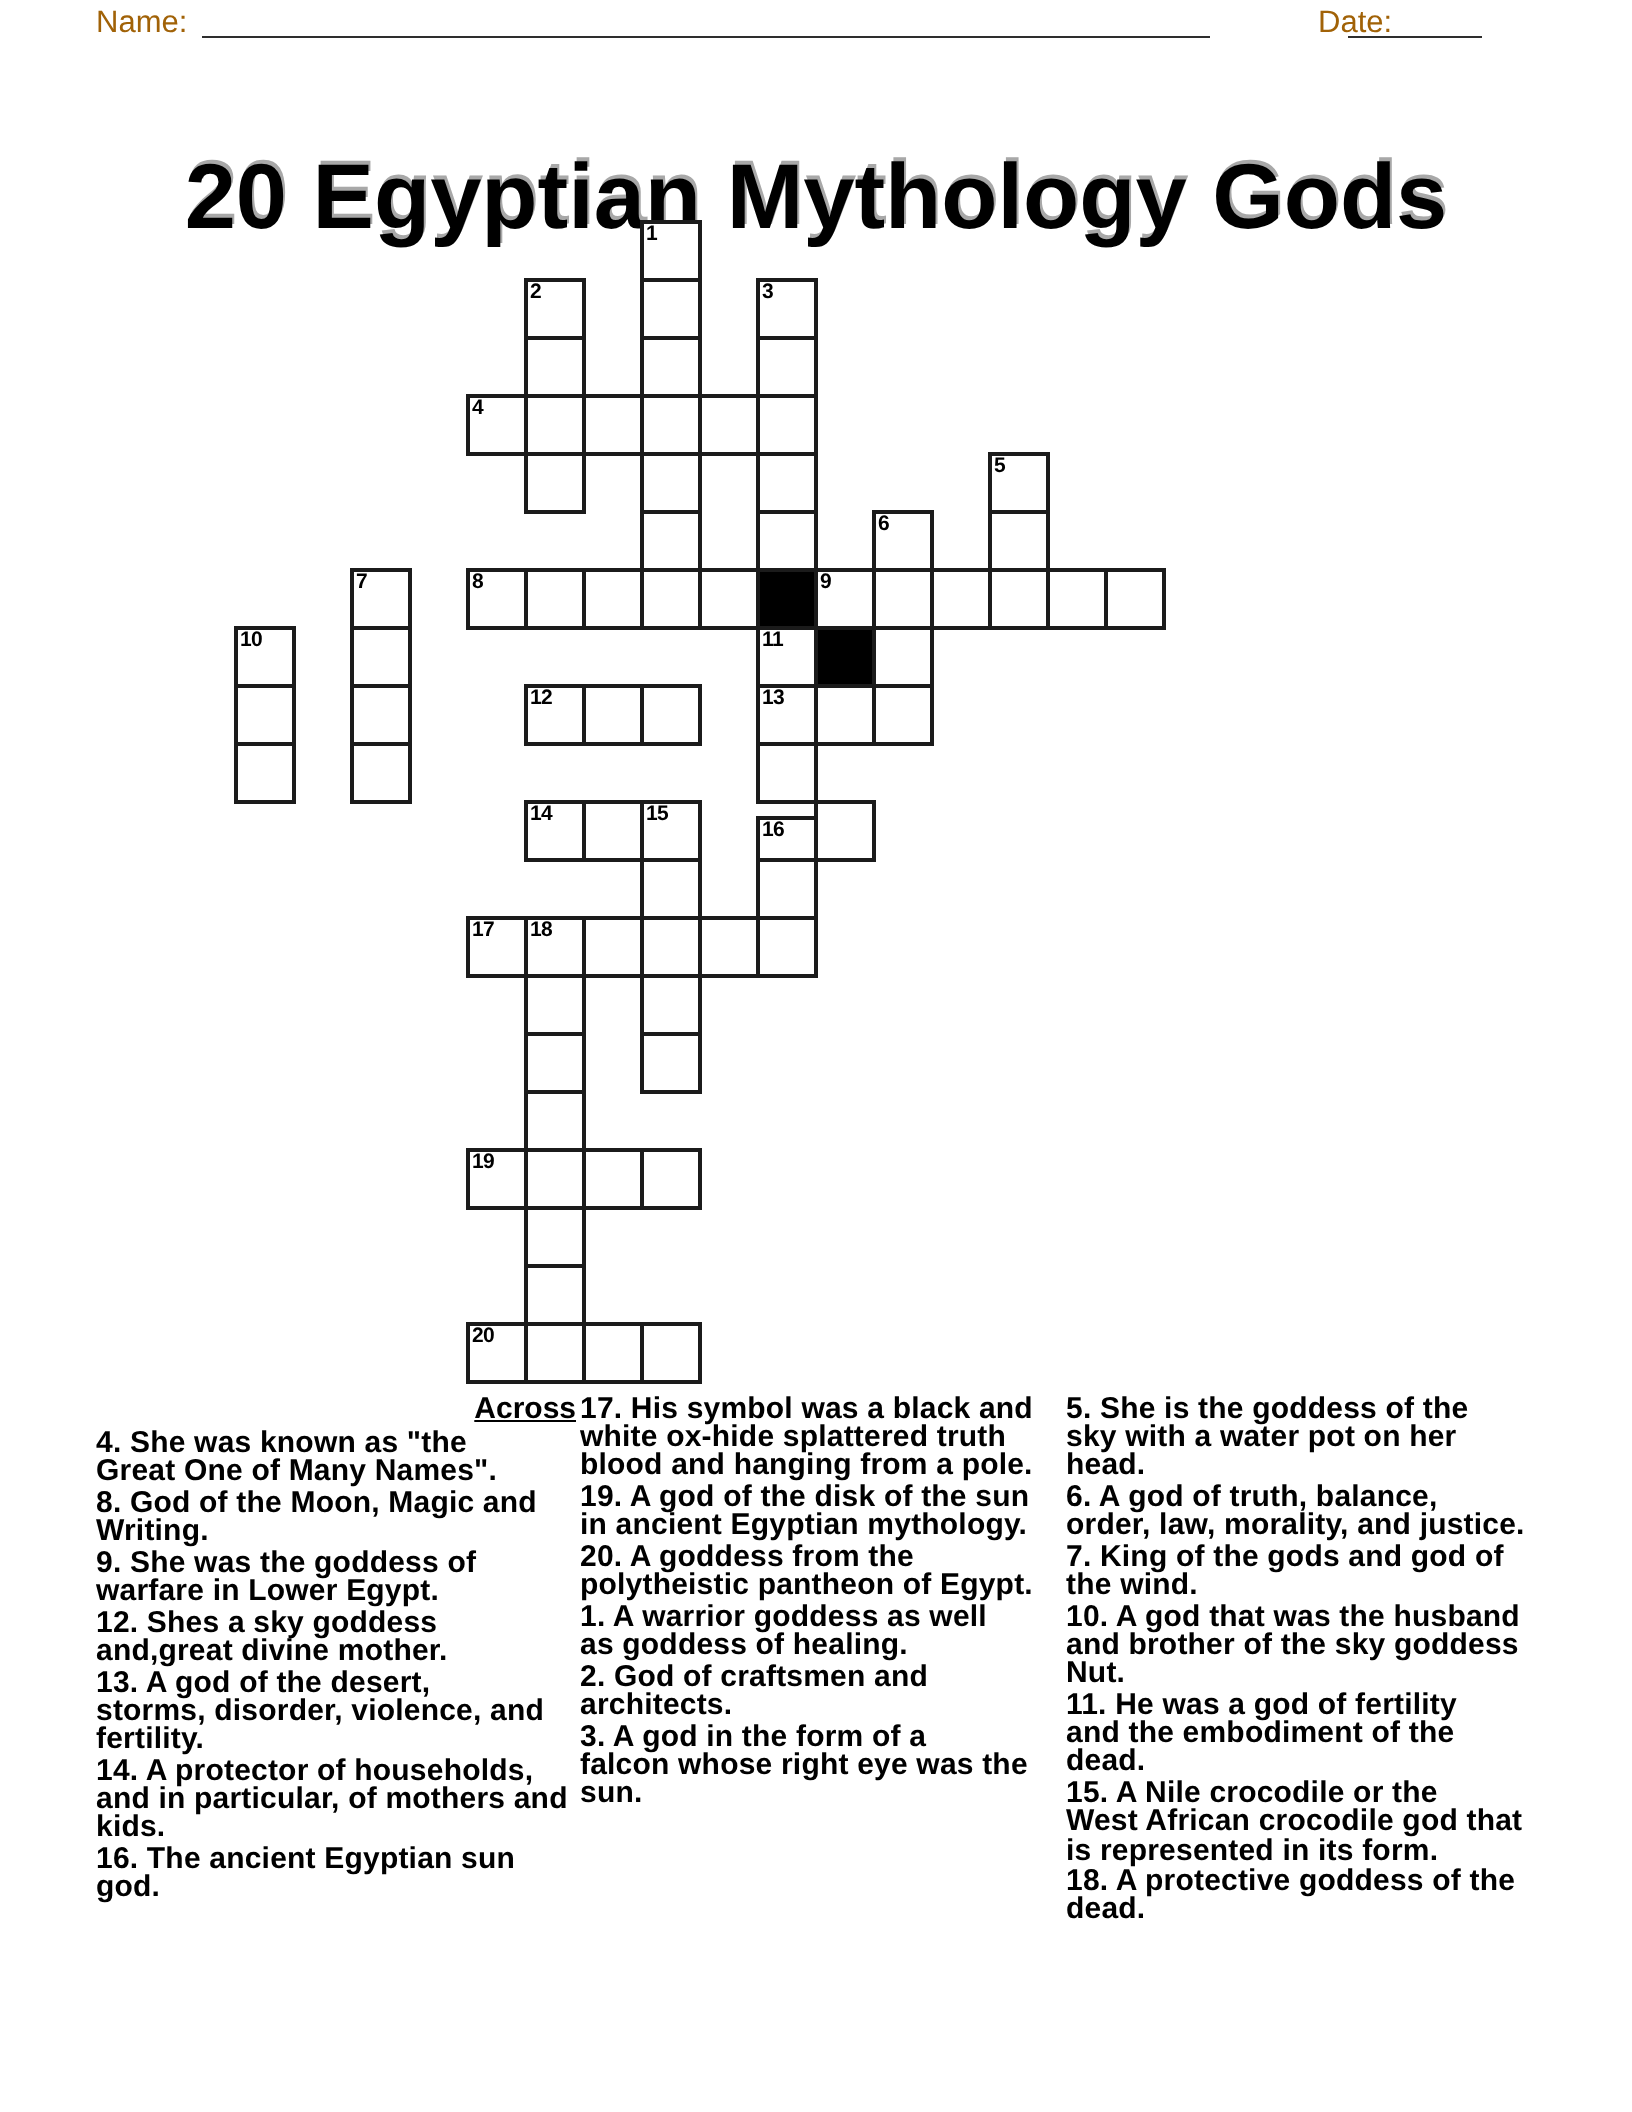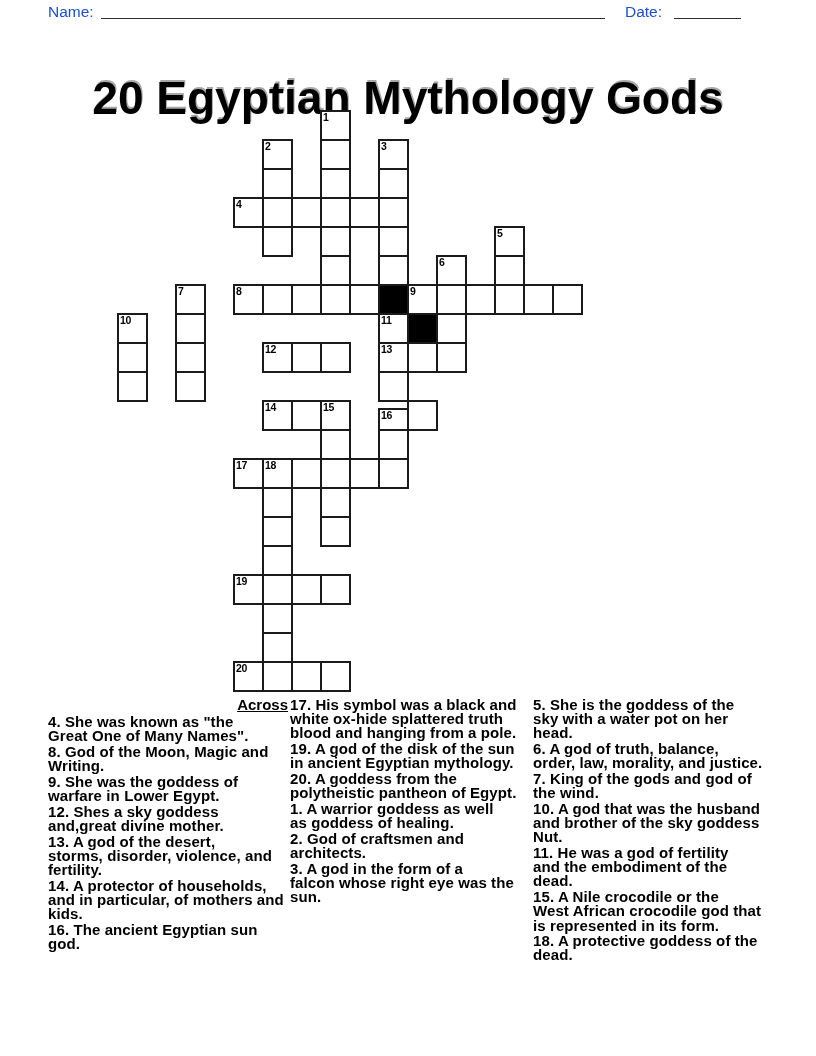--- a/index.html
+++ b/index.html
@@ -4,23 +4,23 @@
 <style>
   html,body{margin:0;padding:0;}
   body{
     position:relative;
     width:816px;height:1056px;
     background:#ffffff;
     font-family:"Liberation Sans", sans-serif;
     color:#000;
     overflow:hidden;
   }
-  .hdr-label{position:absolute;top:3px;font-size:15.5px;color:#1d4ed8;}
+  .hdr-label{position:absolute;top:3px;font-size:15.5px;color:#a16207;}
   #name-label{left:48px;}
-  #date-label{left:625px;}
+  #date-label{left:659px;}
   .blank-line{position:absolute;top:17px;height:1px;border-bottom:1.6px solid #2e2e2e;}
   #name-line{left:101px;width:504px;}
   #date-line{left:674px;width:67px;}
   #title{
     position:absolute;left:0;right:0;top:43px;
     text-align:center;
     font-size:46px;font-weight:bold;line-height:1.05;
     letter-spacing:0px;
     text-shadow:1px -2px 0 #a8a8a8;
   }

